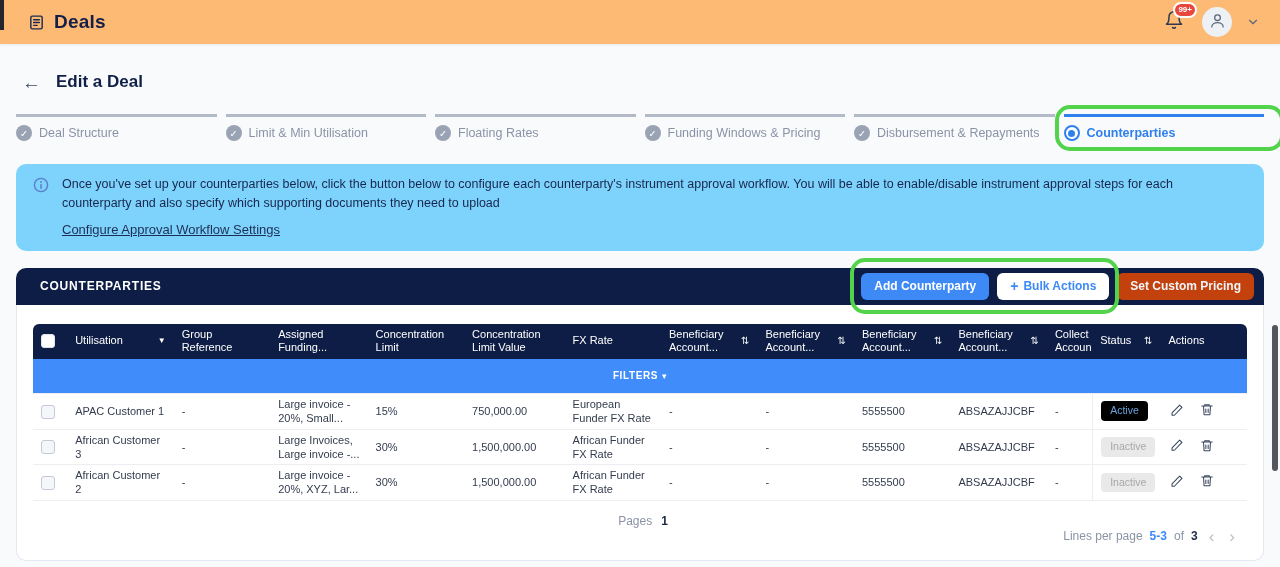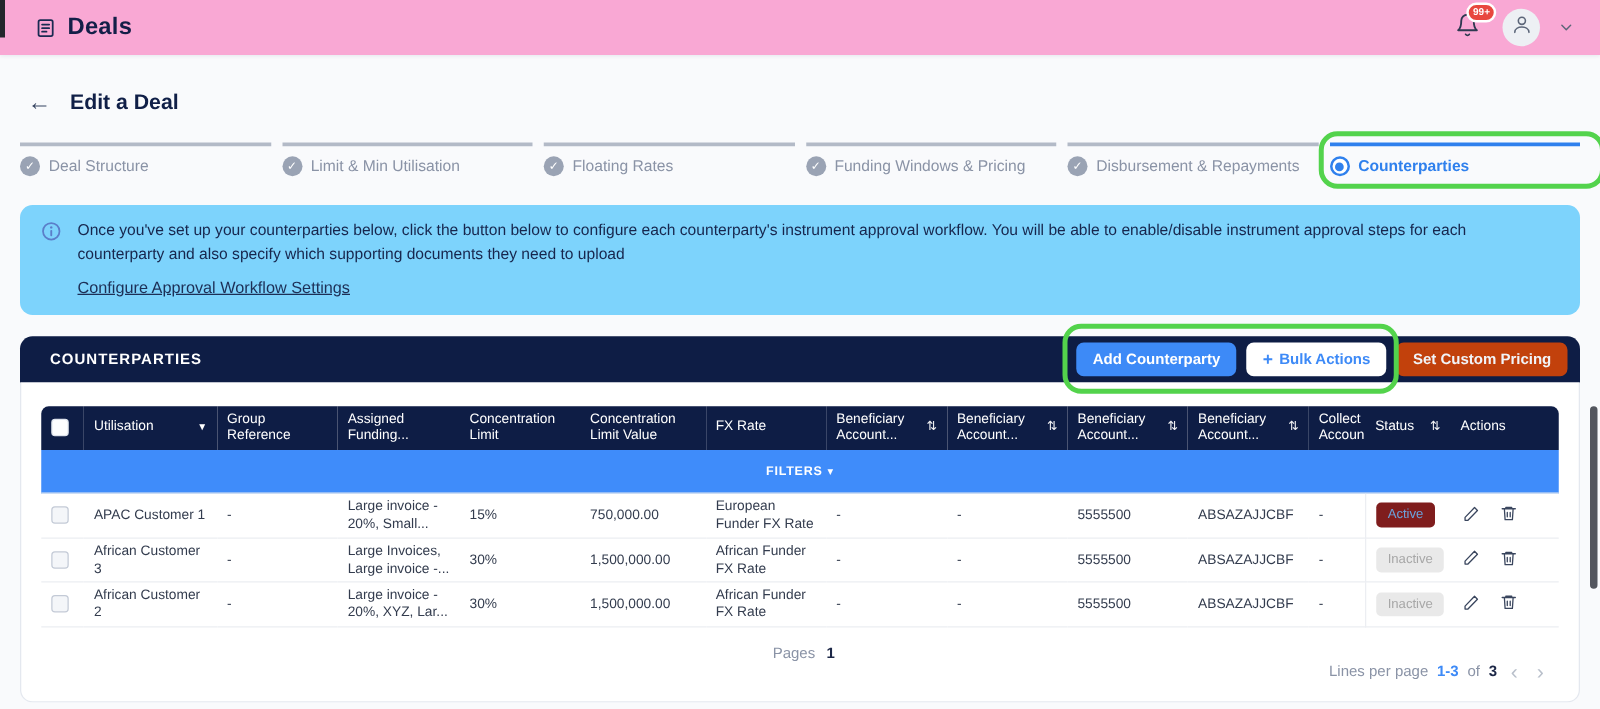--- a/index.html
+++ b/index.html
@@ -9,21 +9,21 @@
     background:#f9fafc;
     color:#1c2747;
     overflow:hidden;
     position:relative;
   }
   .screen { position:relative; width:1280px; height:567px; overflow:hidden; }
 
   
   .edge-notch { position:absolute; left:0; top:0; width:4px; height:30px; background:#24262c; z-index:6; }
   .topbar {
-    height:44px; background:#f9a8d4; display:flex; align-items:center;
+    height:44px; background:#fdba74; display:flex; align-items:center;
     padding:0 20px 0 28px; box-shadow:0 1px 3px rgba(16,24,64,.08);
     position:relative; z-index:2;
   }
   .logo { display:flex; margin-right:9px; }
   .app-title { font-size:19px; font-weight:bold; color:#131f48; letter-spacing:.2px; }
   .topbar-right { margin-left:auto; display:flex; align-items:center; gap:14px; }
   .bell-wrap { position:relative; padding:3px 4px; cursor:pointer; }
   .nbadge {
     position:absolute; top:-5px; right:-9px; background:#e8473e; color:#fff;
     font-size:8px; font-weight:bold; padding:2px 3px; border-radius:8px;
@@ -120,21 +120,21 @@
     padding:3px 8px; border-bottom:1px solid #eceef2; height:35px;
     vertical-align:middle; line-height:1.3; overflow:hidden; color:#333c4e;
   }
   .col-status-b { border-left:1px solid #eceef2; }
   .cb {
     width:14px; height:14px; border:1.5px solid #c3cad6; border-radius:3px;
     background:#f4f6f9; display:inline-block; cursor:pointer; vertical-align:middle;
   }
   .cb-h { background:#fdfdfe; border-color:#dfe4ec; }
   .badge { display:inline-block; padding:3px 9px; border-radius:4px; font-size:10.5px; }
-  .badge.active { background:#7f1d1d; color:#6ba3dd; }
+  .badge.active { background:#000000; color:#6ba3dd; }
   .badge.inactive { background:#e9e9e9; color:#a7a7a7; }
   .icon-btn { background:none; border:none; padding:2px; cursor:pointer; display:inline-flex; vertical-align:middle; }
   .icon-btn + .icon-btn { margin-left:8px; }
 
   
   .pagination { display:flex; align-items:center; padding:13px 8px 11px 14px; font-size:12px;flex-direction:column; }
   .pg-left { display:flex; align-items:center; gap:9px; }
   .pg-muted { color:#8a93a6; }
   .pg-strong { color:#1c2747; font-weight:bold; }
   .pg-right { margin-left:auto; display:flex; align-items:center; gap:7px; }
@@ -418,21 +418,21 @@
         </tbody>
       </table>
 
       <div class="pagination">
         <div class="pg-left">
           <span class="pg-muted">Pages</span>
           <span class="pg-strong">1</span>
         </div>
         <div class="pg-right">
           <span class="pg-muted">Lines per page</span>
-          <span class="pg-range">1-3</span>
+          <span class="pg-range">5-3</span>
           <span class="pg-muted">of</span>
           <span class="pg-strong">3</span>
           <span class="pg-chev">‹</span>
           <span class="pg-chev">›</span>
         </div>
       </div>
     </div>
   </main>
 
   <div class="scroll-thumb"></div>

